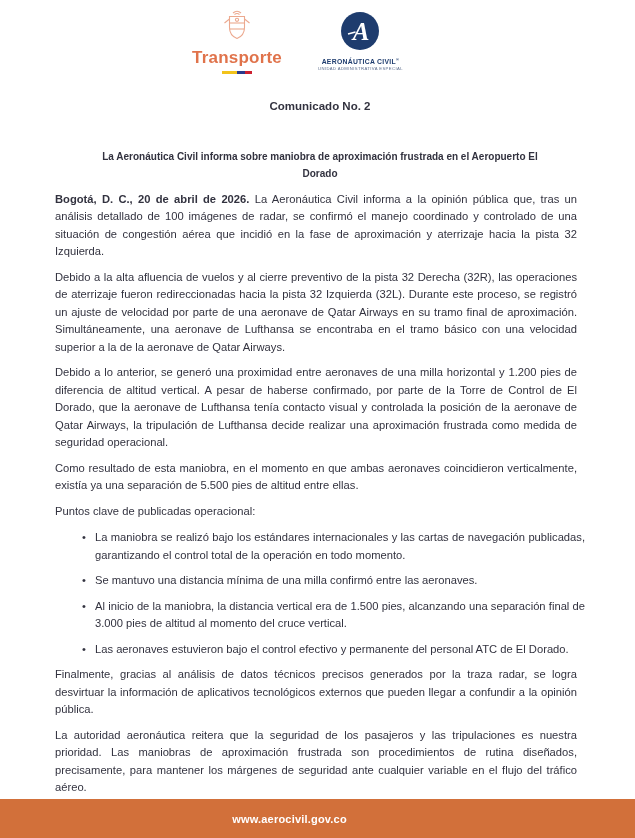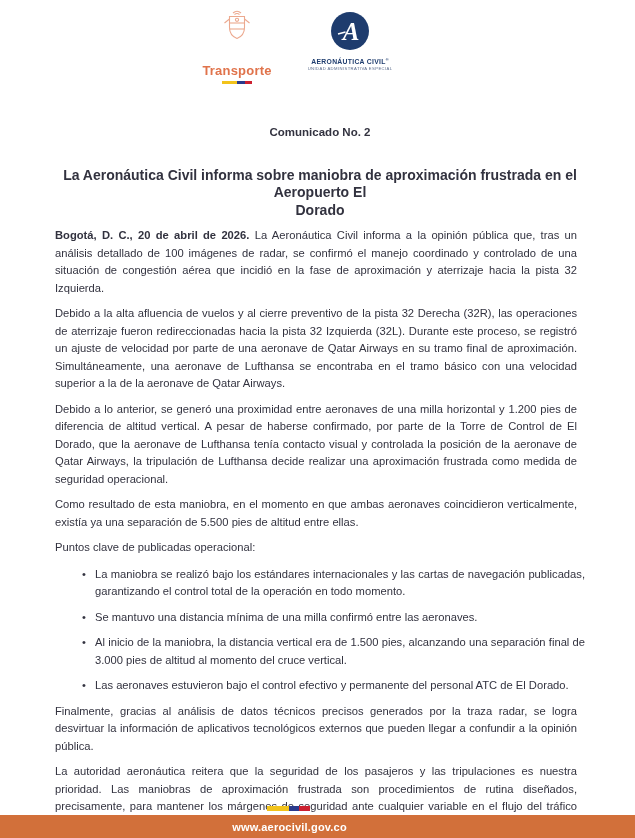--- a/index.html
+++ b/index.html
@@ -13,22 +13,22 @@
   }
   .page { width: 635px; height: 838px; position: relative; }
 
   
   .header {
     display: flex; justify-content: center; align-items: flex-start;
     gap: 36px; padding-top: 9px; transform: translateX(-20px);
   }
   .logo-block { display: flex; flex-direction: column; align-items: center; }
   .transporte-word {
-    font-size: 13px; font-weight: bold; color: #e0734b;
-    letter-spacing: 0.2px; margin-top: 16px;
+    font-size: 17px; font-weight: bold; color: #e0734b;
+    letter-spacing: 0.2px; margin-top: 1px;
   }
   .mini-flag { display: flex; width: 30px; height: 3px; margin-top: 3px; }
   .mini-flag .y { background: #f2c31b; width: 50%; }
   .mini-flag .b { background: #2a3a8c; width: 25%; }
   .mini-flag .r { background: #cc2030; width: 25%; }
 
   .aerocivil-block { margin-top: 3px; }
   .aerocivil-name {
     font-size: 6.8px; font-weight: bold; color: #1e3c6e;
     letter-spacing: 0.3px; margin-top: 3px; white-space: nowrap;
@@ -39,25 +39,25 @@
     margin-top: 1px; white-space: nowrap;
   }
 
   
   .doc {
     padding: 0 50px 0 55px;
     font-size: 11.2px; line-height: 17.5px;
   }
   .h-com {
     text-align: center; font-weight: bold; font-size: 11.5px;
-    margin-top: 40px;
+    margin-top: 24px;
   }
   .h-title {
-    text-align: center; font-weight: bold; font-size: 14px;
-    margin-top: 25px; line-height: 17.5px;
+    text-align: center; font-weight: bold; font-size: 10px;
+    margin-top: 32px; line-height: 17.5px;
   }
   .h-title span { display: block; }
   .doc p { margin: 8px 8px 0 0; text-align: justify; }
   .lead-bold { font-weight: bold; }
 
   .bullets { margin-top: 9px; }
   .bullet-row { display: flex; margin-bottom: 8px; }
   .bullet-marker {
     flex: none; width: 40px; padding-left: 27px; box-sizing: border-box;
   }
@@ -68,21 +68,21 @@
   
   .footer-flag {
     position: absolute; left: 267px; bottom: 27px;
     width: 43px; height: 5px; display: flex;
   }
   .footer-flag .y { background: #f2c31b; width: 50%; }
   .footer-flag .b { background: #2a3a8c; width: 25%; }
   .footer-flag .r { background: #cc2030; width: 25%; }
   .footer-bar {
     position: absolute; left: 0; bottom: 0;
-    width: 635px; height: 23px; background: #d2703a;
+    width: 635px; height: 39px; background: #d2703a;
     display: flex; align-items: center; justify-content: center;
   }
   .footer-url {
     color: #ffffff; font-weight: bold; font-size: 11px;
     letter-spacing: 0.2px; margin-right: 56px; text-decoration: none;
   }
 </style>
 </head>
 <body>
 

